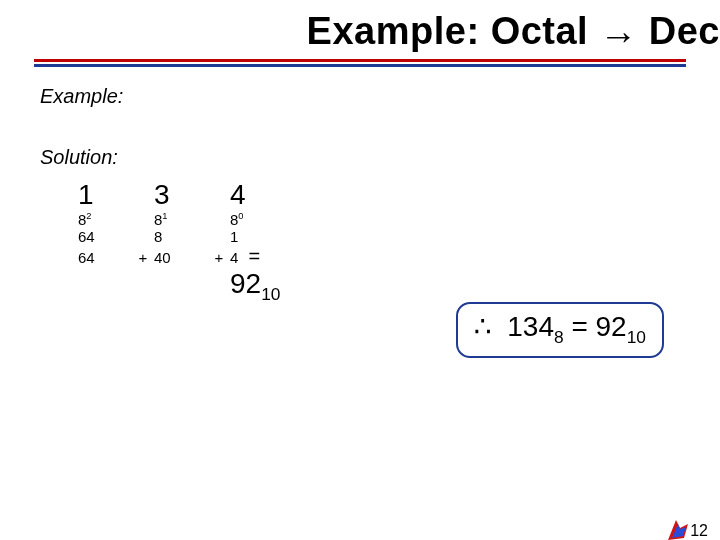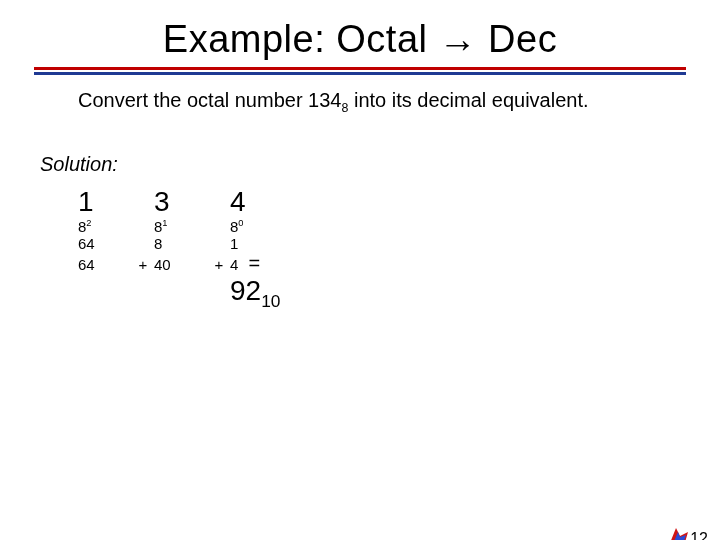--- a/index.html
+++ b/index.html
@@ -13,24 +13,24 @@
     position: relative;
     overflow: hidden;
   }
   .slide {
     position: relative;
     width: 720px;
     height: 540px;
     box-sizing: border-box;
   }
   .title {
-    text-align: center;
+    text-align: right;
     font-size: 38px;
-    font-weight: 400;
-    margin-top: 18px;
+    font-weight: 700;
+    margin-top: 10px;
     letter-spacing: 0.5px;
   }
   .rule-wrap {
     margin: 6px 34px 0 34px;
   }
   .rule-red {
     height: 3px;
     background: #c00000;
   }
   .rule-navy {
@@ -109,24 +109,22 @@
 
 <div class="slide">
 
   <div class="title">Example: Octal → Dec</div>
 
   <div class="rule-wrap">
     <div class="rule-red"></div>
     <div class="rule-navy"></div>
   </div>
 
+  <div class="example-label">Example:</div>
 
-  <div class="prompt">
-    <span>Convert the octal number 134</span><sub>8</sub><span> into its decimal equivalent.</span>
-  </div>
 
   <div class="solution-label">Solution:</div>
 
   <div class="work-area">
     <table class="work">
       <colgroup>
         <col class="col-w">
           <col style="width:22px">
           <col class="col-w">
           <col style="width:22px">
@@ -162,20 +160,23 @@
         <td>
           <span>4</span>
           <span class="eq-sign">=</span>
           <span class="sum-result"><span>92</span><sub>10</sub></span>
         </td>
       </tr>
     </tbody>
       </table>
   </div>
 
+  <div class="result-box">
+    <span>∴</span>&nbsp;&nbsp;<span><span>134</span><sub>8</sub></span><span> = </span><span><span>92</span><sub>10</sub></span>
+  </div>
 
   <svg class="corner-icon" viewBox="0 0 24 24">
     <polygon points="2,22 10,2 14,10 22,6 18,20" fill="#d01515"></polygon>
     <polygon points="6,20 12,6 14,11 20,9 17,18" fill="#2a4bd7"></polygon>
   </svg>
 
   <div class="page-num">12</div>
 
 </div>
 

